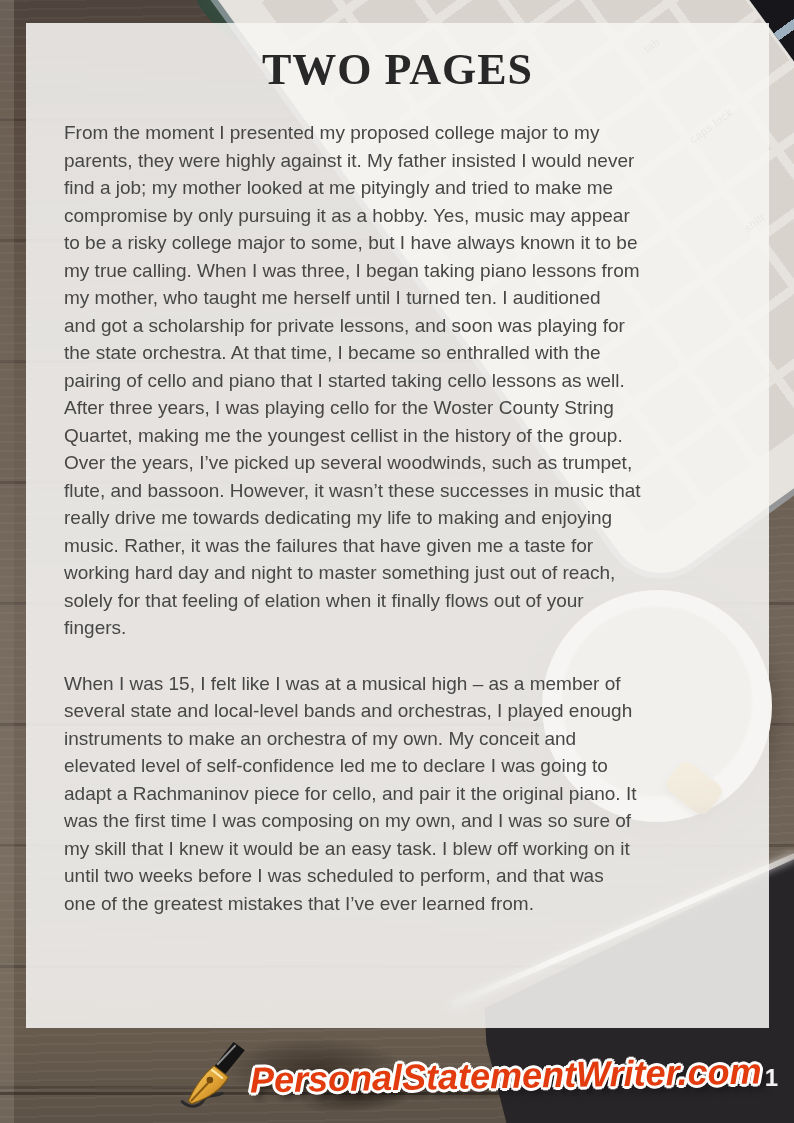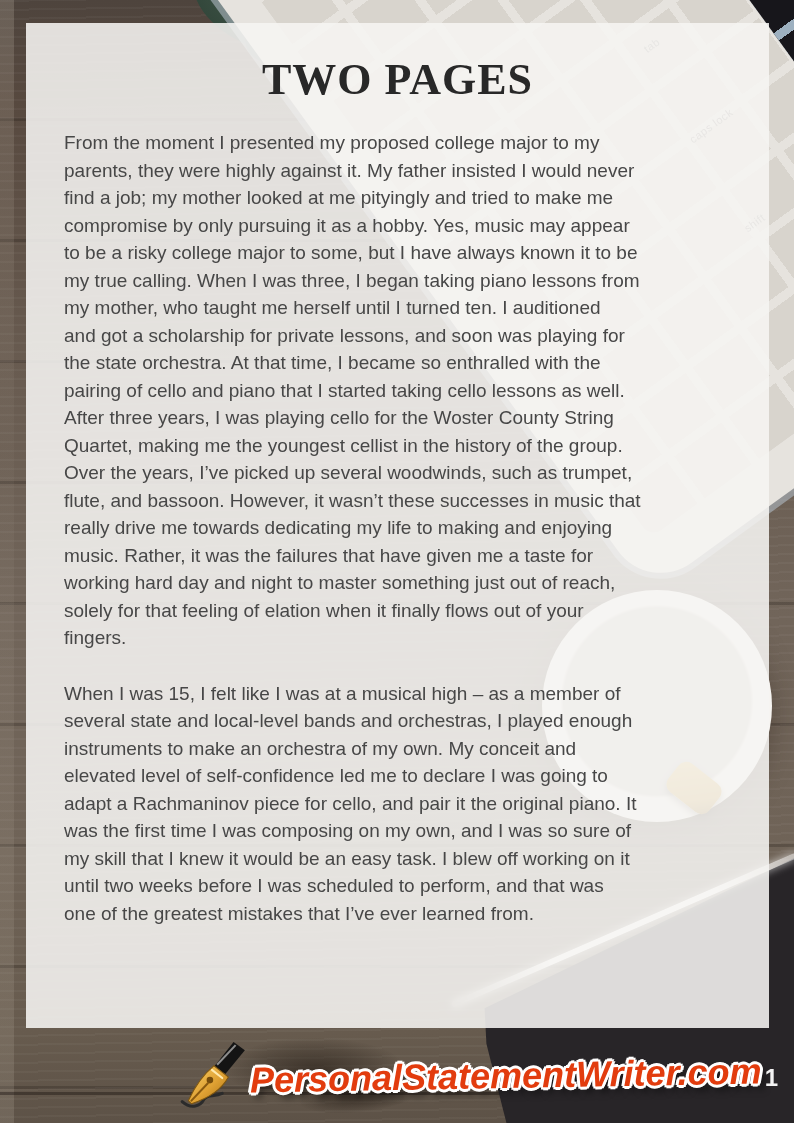--- a/index.html
+++ b/index.html
@@ -68,21 +68,21 @@
   .silver-edge { position:absolute; z-index:3; left:452px; top:1002px; width:375px; height:6px;
     transform:rotate(-23.5deg); transform-origin:left center; border-radius:4px;
     background:linear-gradient(90deg, rgba(255,255,255,0.25), #ffffff 30%, #ffffff 75%, rgba(255,255,255,0.55));
     box-shadow:0 0 8px rgba(255,255,255,0.7); }
 
   
   .sheet { position:absolute; z-index:4; left:26px; top:23px; width:743px; height:1005px;
     background:rgba(246,245,243,0.88); }
 
   
-  .content { position:absolute; z-index:5; left:26px; top:23px; width:743px; height:892px; }
+  .content { position:absolute; z-index:5; left:26px; top:13px; width:743px; height:892px; }
   .title { margin-top:34px; text-align:center; font-family:"Liberation Serif", serif; font-weight:bold;
     color:#282828; font-size:44px; line-height:46px; letter-spacing:1px; }
   .body-text { margin:26px 34px 8px 38px; }
   .body-text p { font-size:19px; line-height:27.5px; color:#474747; white-space:pre-line; margin-bottom:28px; }
 
   
   .brand-row { position:absolute; z-index:6; left:176px; top:1038px; height:76px; display:flex; align-items:center; }
   .pen-icon { width:74px; height:74px; flex:0 0 auto; }
   .brand-text { font-style:italic; font-weight:bold; font-size:36px; letter-spacing:0; color:#e23c0e;
     text-decoration:none; cursor:pointer; transform:rotate(-1deg);

